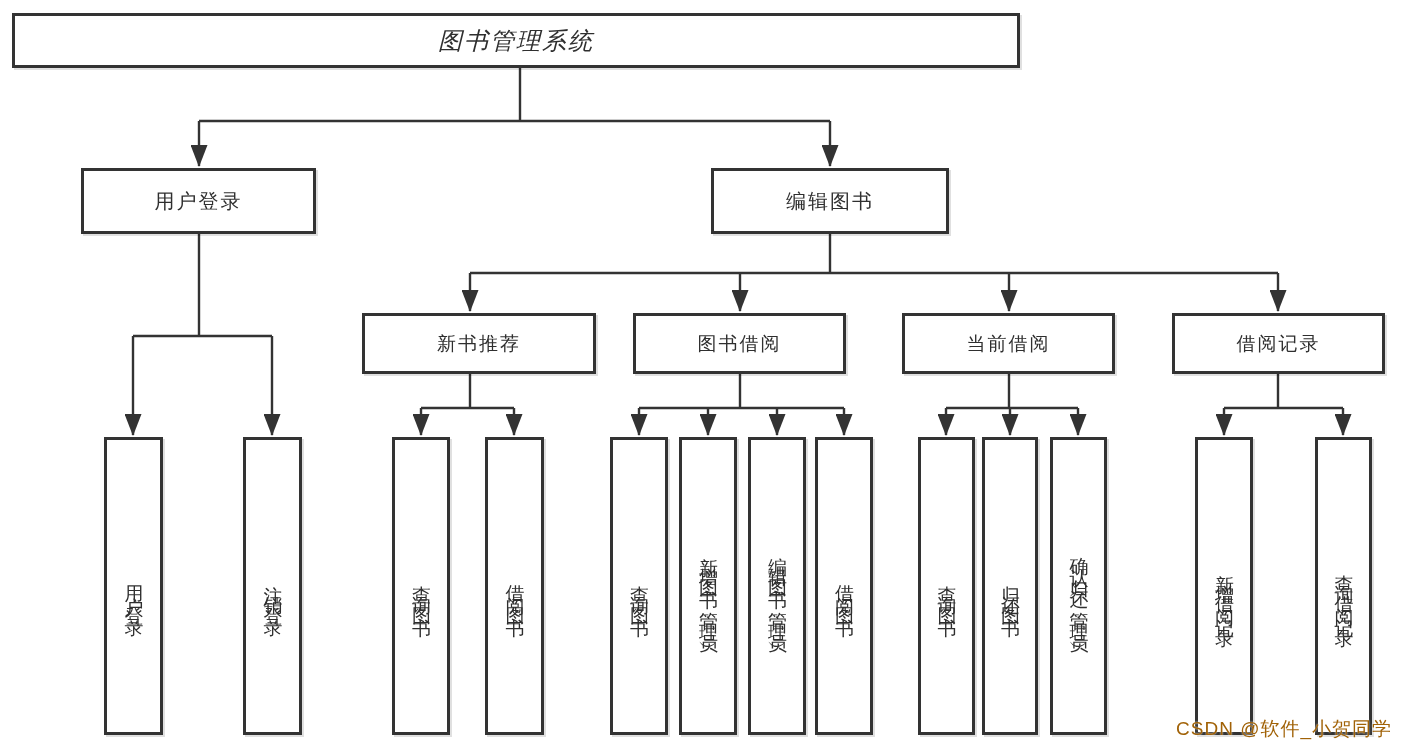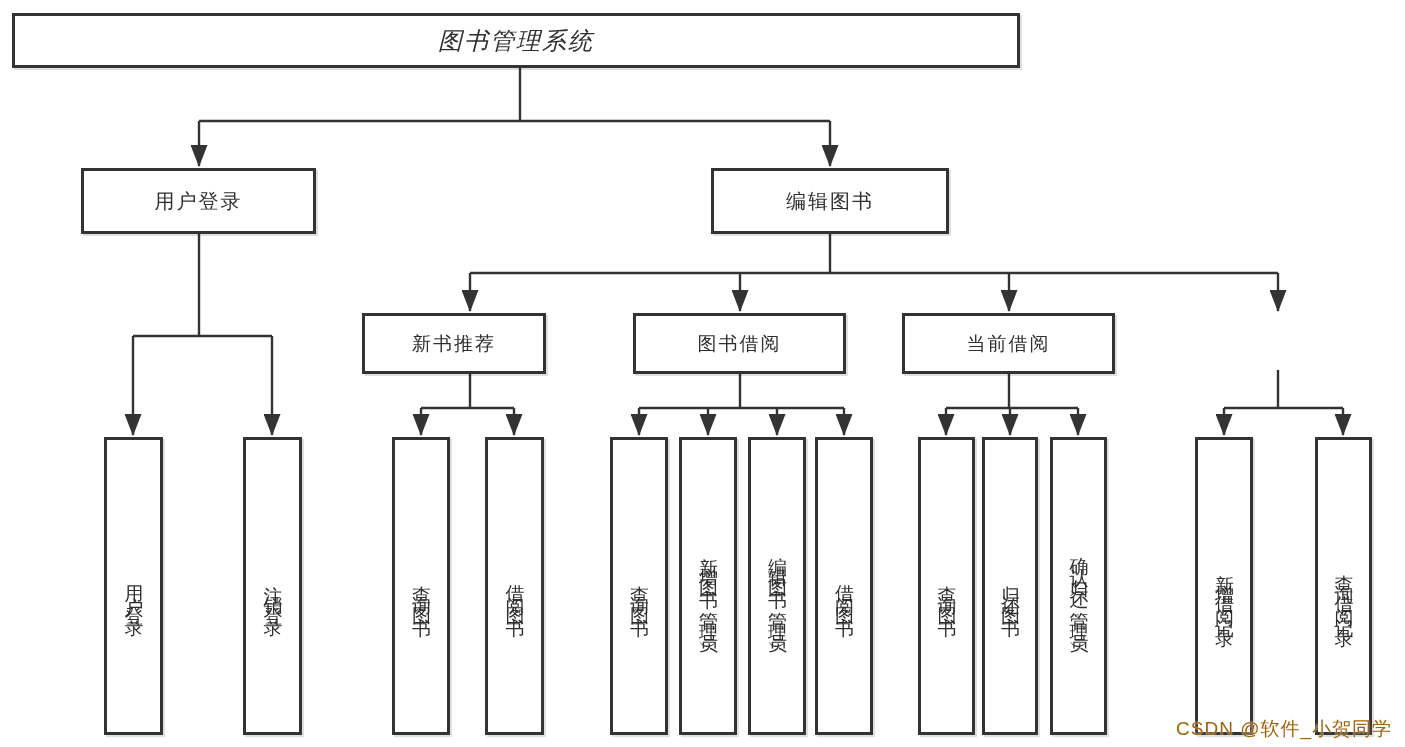--- a/index.html
+++ b/index.html
@@ -35,21 +35,21 @@
     line-height: 1.1;
     white-space: nowrap;
   }
   
   .root   { left: 12px;   top: 13px;  width: 1008px; height: 55px; }
   
   .n-login { left: 81px;  top: 168px; width: 235px; height: 66px; }
   .n-mgmt  { left: 711px; top: 168px; width: 238px; height: 66px; }
   
   .l3 { top: 313px; height: 61px; }
-  .n-newrec  { left: 362px;  width: 184px; }
+  .n-newrec  { left: 362px;  width: 234px; }
   .n-borrow  { left: 633px;  width: 213px; }
   .n-current { left: 902px;  width: 213px; text-align: center; }
   .n-records { left: 1172px; width: 213px; }
   
   .leaf { top: 437px; height: 298px; }
   .lf1  { left: 104px;  width: 59px; }
   .lf2  { left: 243px;  width: 59px; }
   .lf3  { left: 392px;  width: 58px; }
   .lf4  { left: 485px;  width: 59px; }
   .lf5  { left: 610px;  width: 58px; }
@@ -135,20 +135,23 @@
 
   <div class="node l3 n-newrec">
     <span class="hlabel">新书推荐</span>
   </div>
   <div class="node l3 n-borrow">
     <span class="hlabel">图书借阅</span>
   </div>
   <div class="node l3 n-current">
     <span class="hlabel">当前借阅</span>
   </div>
+  <div class="node l3 n-records">
+    <span class="hlabel">借阅记录</span>
+  </div>
 
   <div class="node leaf lf1">
     <span class="vlabel">用户登录</span>
   </div>
   <div class="node leaf lf2">
     <span class="vlabel">注销登录</span>
   </div>
 
   <div class="node leaf lf3">
     <span class="vlabel">查询图书</span>

